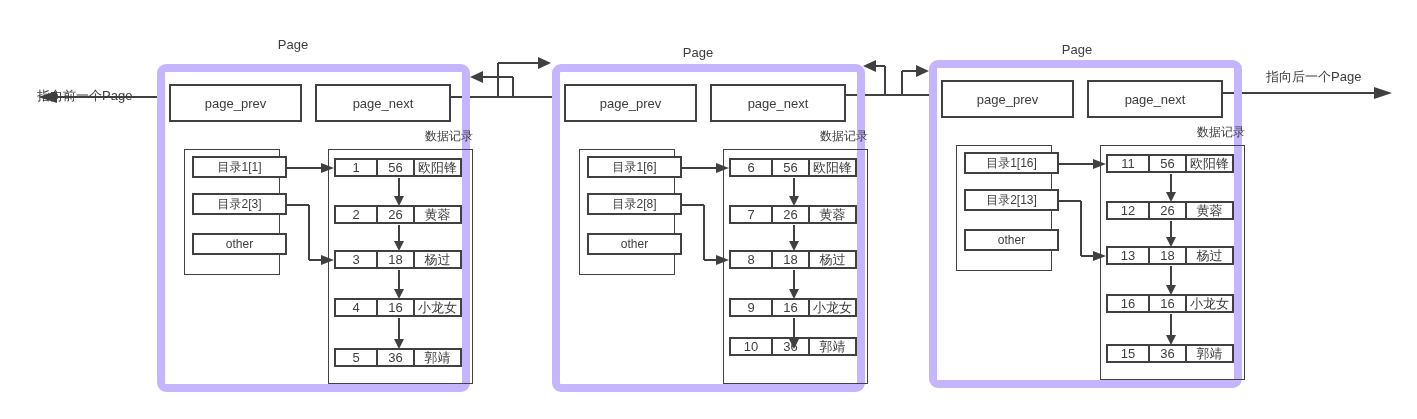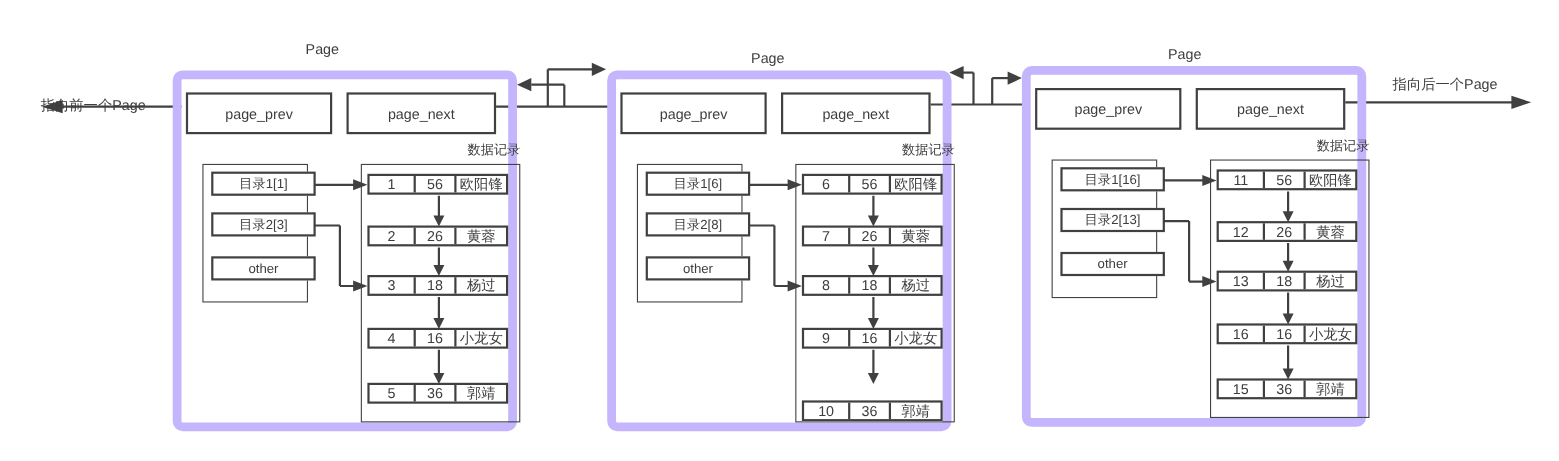--- a/index.html
+++ b/index.html
@@ -146,21 +146,21 @@
             <div class="rec-box" style="top: 100px;">
               <div class="rec-cell c1">8</div>
               <div class="rec-cell c2">18</div>
               <div class="rec-cell c3">杨过</div>
             </div>
             <div class="rec-box" style="top: 148px;">
               <div class="rec-cell c1">9</div>
               <div class="rec-cell c2">16</div>
               <div class="rec-cell c3">小龙女</div>
             </div>
-            <div class="rec-box" style="top: 214px; text-align: right;">
+            <div class="rec-box" style="top: 187px; text-align: right;">
               <div class="rec-cell c1">10</div>
               <div class="rec-cell c2">36</div>
               <div class="rec-cell c3">郭靖</div>
             </div>
           </div>
       <svg class="inner-arrows" width="313" height="328">
             <line x1="123" y1="98" x2="160" y2="98" stroke="#404040" stroke-width="2"></line>
             <polygon points="171,98 158,93 158,103" fill="#404040"></polygon>
             <line x1="123" y1="135" x2="146" y2="135" stroke="#404040" stroke-width="2"></line>
             <line x1="146" y1="135" x2="146" y2="190" stroke="#404040" stroke-width="2"></line>

